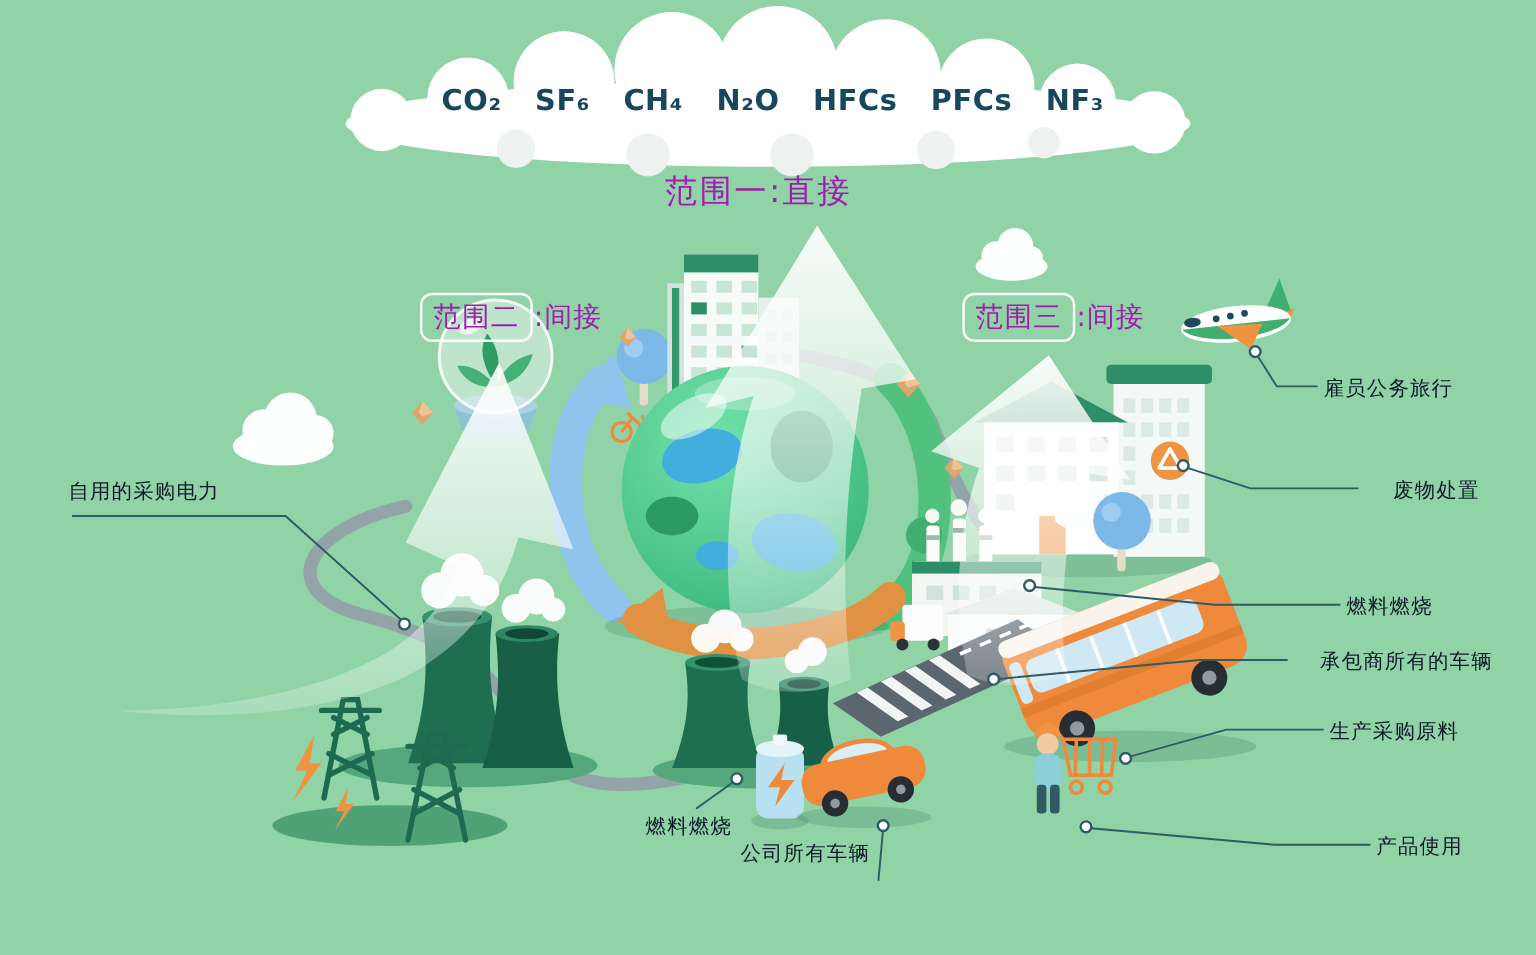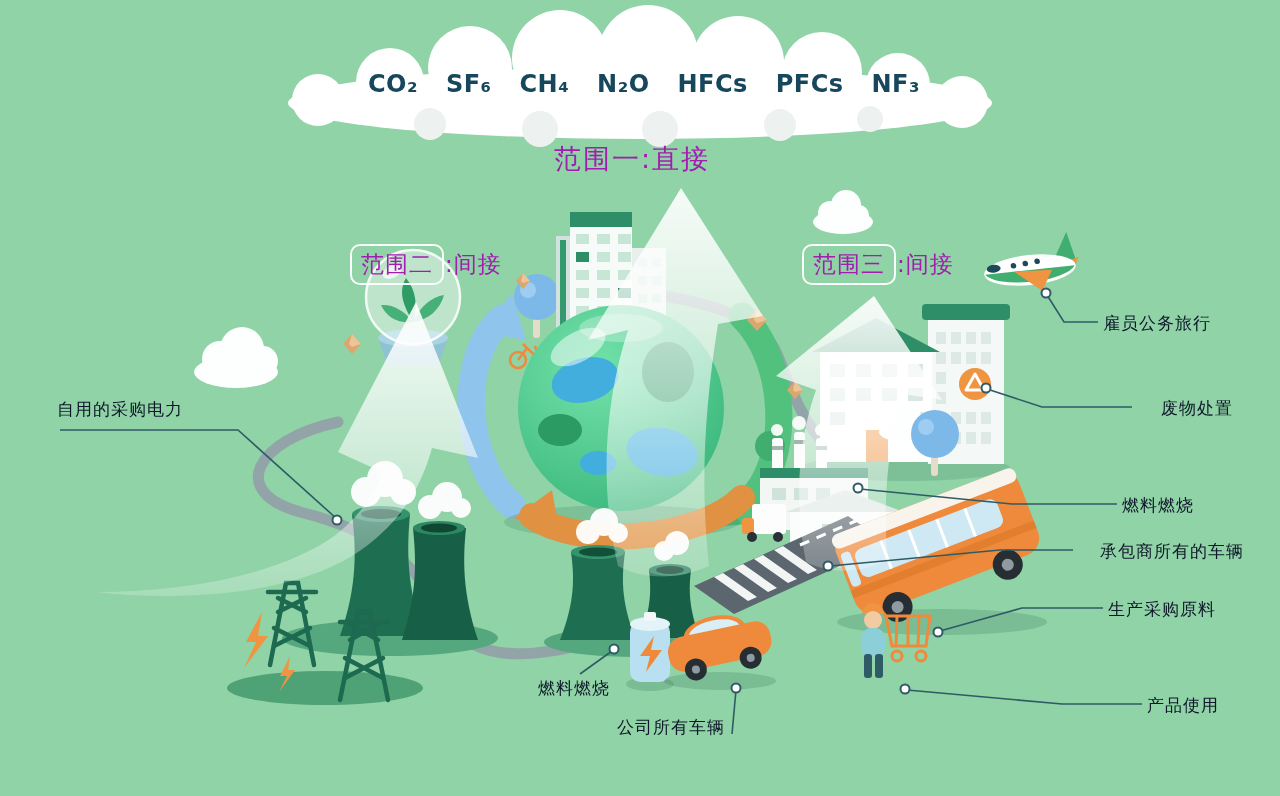--- a/index.html
+++ b/index.html
@@ -445,21 +445,21 @@
   <span class="scope-box">范围二</span>
   <span>:间接</span>
 </div>
 <div class="scope scope3">
   <span class="scope-box">范围三</span>
   <span>:间接</span>
 </div>
 
 <div class="callout" style="left:57px;  top:398px;">自用的采购电力</div>
 <div class="callout" style="left:510px; top:677px;margin-left:28px;">燃料燃烧</div>
-<div class="callout" style="left:617px; top:716px;">公司所有车辆</div>
+<div class="callout" style="left:617px; top:700px;">公司所有车辆</div>
 <div class="callout" style="left:1103px;top:312px;">雇员公务旅行</div>
 <div class="callout" style="left:1137px;top:397px;margin-left:24px;">废物处置</div>
 <div class="callout" style="left:1122px;top:494px;">燃料燃烧</div>
 <div class="callout" style="left:1078px;top:540px;margin-left:22px;">承包商所有的车辆</div>
 <div class="callout" style="left:1108px;top:598px;">生产采购原料</div>
 <div class="callout" style="left:1147px;top:694px;">产品使用</div>
 
 </div>
 
 </body></html>

